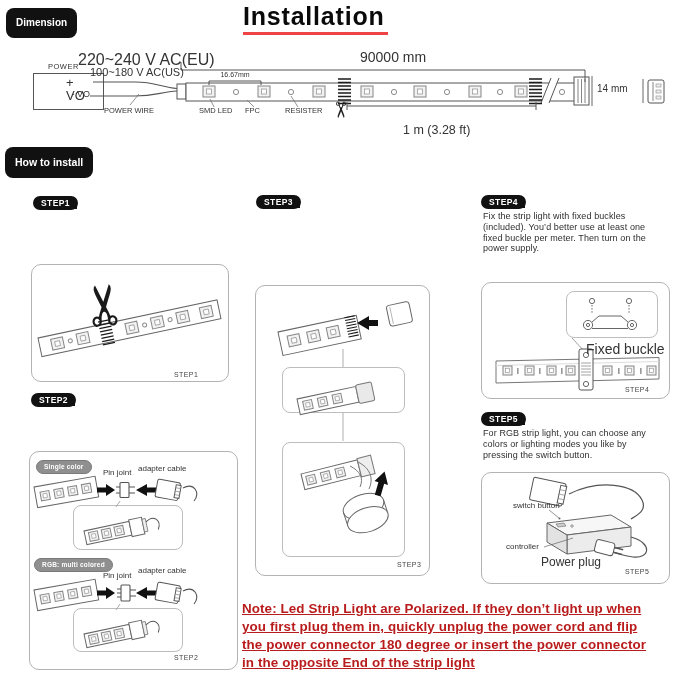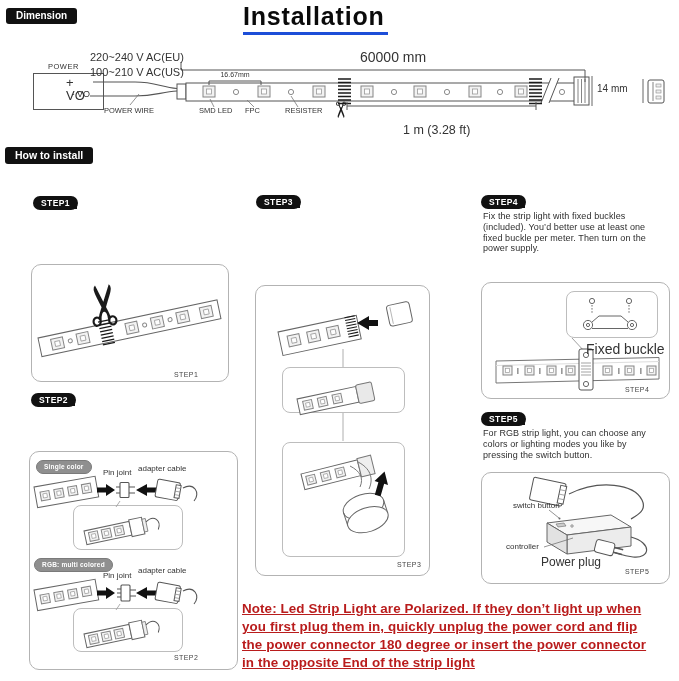--- a/index.html
+++ b/index.html
@@ -1,38 +1,38 @@
 <!DOCTYPE html>
 <html><head>
 <meta charset="utf-8">
 <style>
   *{margin:0;padding:0;box-sizing:border-box}
   html,body{background:#fff}
   #canvas{position:relative;width:679px;height:681px;background:#fff;overflow:hidden;
           font-family:"Liberation Sans",sans-serif;color:#222}
   
-  .bubble{position:absolute;background:#111;color:#fff;font-weight:bold;border-radius:3px;
-          padding:3px 10px;line-height:1}
+  .bubble{position:absolute;background:#111;color:#fff;font-weight:bold;border-radius:8px;
+          padding:10px 10px;line-height:1}
   .bubble:after{content:"";position:absolute;right:4px;bottom:-5px;border:5px solid transparent;
           border-top-color:#111;transform:rotate(-35deg)}
   .stepbadge{position:absolute;background:#111;color:#fff;font-weight:bold;font-size:8.5px;
           letter-spacing:.4px;border-radius:7px;padding:2.5px 8px;line-height:1}
   .stepbadge:after{content:"";position:absolute;right:-2px;bottom:-2px;border:3.5px solid transparent;
           border-top-color:#111;transform:rotate(-45deg)}
   .graybadge{position:absolute;background:#8f8f8f;color:#fff;font-weight:bold;font-size:6.5px;
           letter-spacing:.2px;border-radius:7px;padding:2.5px 7px;line-height:1;border:1px solid #7a7a7a}
   .fig{position:absolute;border:1px solid #b3b3b3;border-radius:10px;background:transparent}
   .inner{position:absolute;border:1px solid #bdbdbd;border-radius:8px;background:transparent}
   .steptext{position:absolute;font-size:9px;line-height:1.2;color:#2e2e2e;white-space:pre-line;
           letter-spacing:.1px}
   .lbl{position:absolute;color:#333;line-height:1}
   .figlabel{position:absolute;font-size:7px;color:#444;letter-spacing:.4px}
   .scissors{position:absolute;color:#1a1a1a;line-height:1}
   #title{position:absolute;left:243px;top:2px;font-size:25px;font-weight:800;letter-spacing:.8px;
-          color:#0a0a0a;border-bottom:3px solid #1d4ed8;padding:0 3px 1px 0}
+          color:#0a0a0a;border-bottom:3px solid #ef4444;padding:0 3px 1px 0}
   #note{position:absolute;left:242px;top:600px;width:437px;font-size:13.4px;font-weight:bold;
           color:#b91c1c;line-height:1.35;text-decoration:underline;white-space:pre-line;letter-spacing:.1px}
   svg.art{position:absolute;left:0;top:0;pointer-events:none}
 </style>
 </head>
 <body>
 
 <div id="canvas">
 
   <div class="fig" style="left:31px;top:264px;width:198px;height:118px"></div>
@@ -277,30 +277,30 @@
         <path d="M19,4 h9 M19,9 h9" stroke="#555" stroke-width="1.6"></path>
       </g>
     </g>
   </svg>
 
   <div class="bubble" style="left:6px;top:8px;font-size:10px">Dimension</div>
   <div id="title">Installation</div>
   <div class="bubble" style="left:5px;top:147px;font-size:10.5px">How to install</div>
 
   <div class="lbl" style="left:48px;top:63px;font-size:7.5px;letter-spacing:.5px">POWER</div>
-  <div class="lbl" style="left:90px;top:52px;font-size:11px">220~240 V AC(EU)</div>
-  <div class="lbl" style="left:90px;top:67px;font-size:11px">100~210 V AC(US)</div>
+  <div class="lbl" style="left:78px;top:52px;font-size:16px">220~240 V AC(EU)</div>
+  <div class="lbl" style="left:90px;top:67px;font-size:11px">100~180 V AC(US)</div>
   <div class="lbl" style="left:66px;top:76px;width:26px;text-align:left;font-size:13px">+ VO</div>
   <div class="lbl" style="left:64px;top:90px;width:26px;text-align:right;font-size:9px">- VO</div>
   <div class="lbl" style="left:104px;top:107px;font-size:7.5px">POWER WIRE</div>
   <div class="lbl" style="left:199px;top:107px;font-size:7.5px">SMD LED</div>
   <div class="lbl" style="left:245px;top:107px;font-size:7.5px">FPC</div>
   <div class="lbl" style="left:285px;top:107px;font-size:7.5px">RESISTER</div>
   <div class="lbl" style="left:209px;top:71px;width:52px;text-align:center;font-size:7px">16.67mm</div>
-  <div class="lbl" style="left:360px;top:50px;font-size:14px">60000 mm</div>
+  <div class="lbl" style="left:360px;top:50px;font-size:14px">90000 mm</div>
   <div class="lbl" style="left:403px;top:124px;font-size:12.5px">1 m (3.28 ft)</div>
   <div class="lbl" style="left:597px;top:84px;font-size:10px">14 mm</div>
   <div class="scissors" style="left:331px;top:99px;font-size:22px;transform:rotate(90deg)">✂</div>
 
   <div class="stepbadge" style="left:33px;top:196px">STEP1</div>
   <div class="scissors" style="left:72px;top:272px;width:66px;height:66px;font-size:56px;text-align:center;line-height:66px;transform:rotate(-95deg)">✂</div>
   <div class="figlabel" style="left:174px;top:371px">STEP1</div>
 
   <div class="stepbadge" style="left:31px;top:393px">STEP2</div>
   <div class="graybadge" style="left:36px;top:460px">Single color</div>

